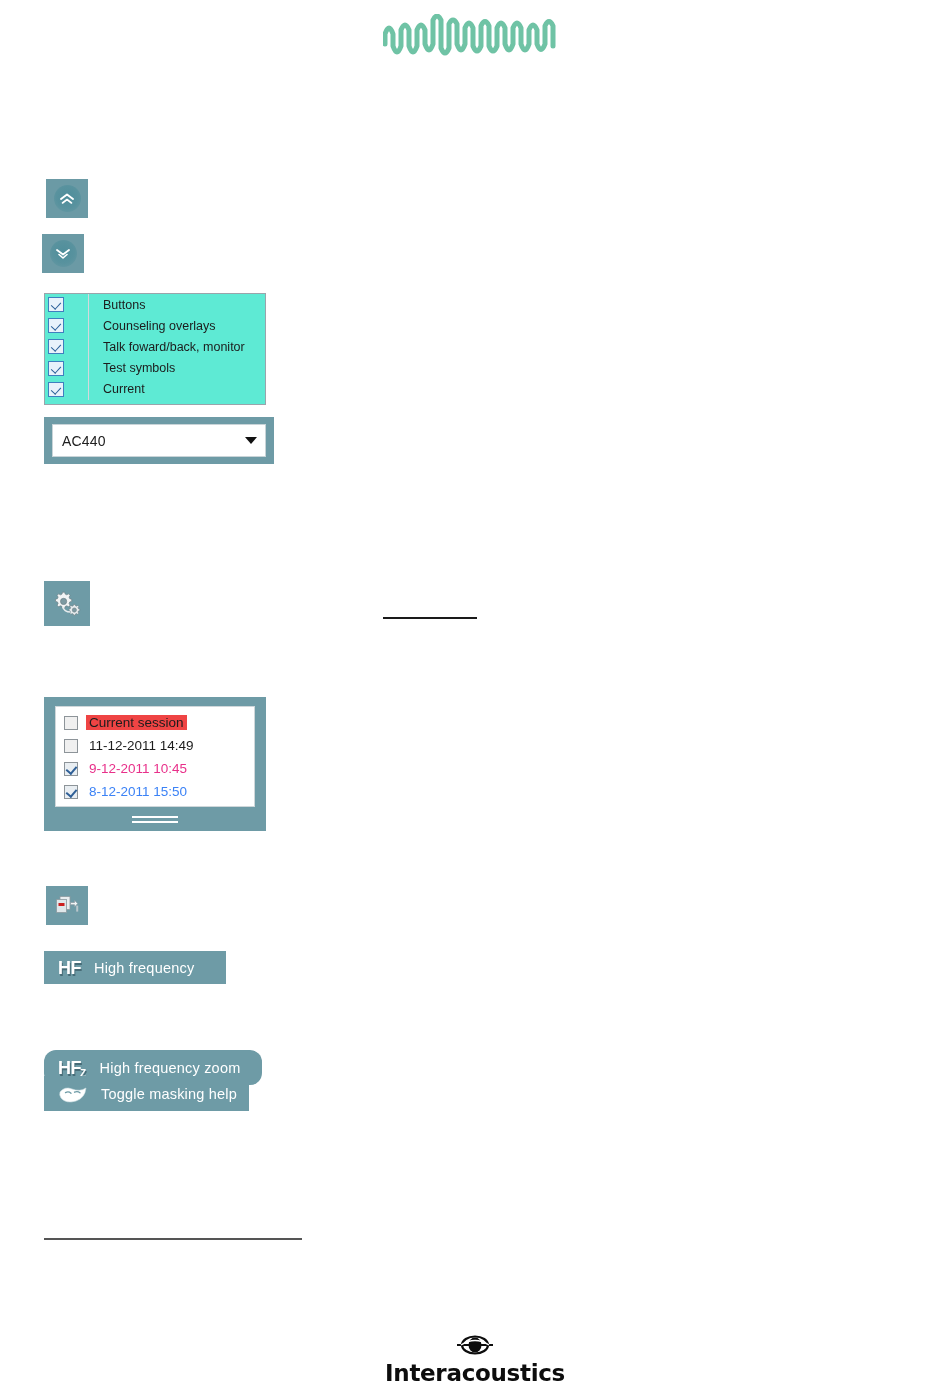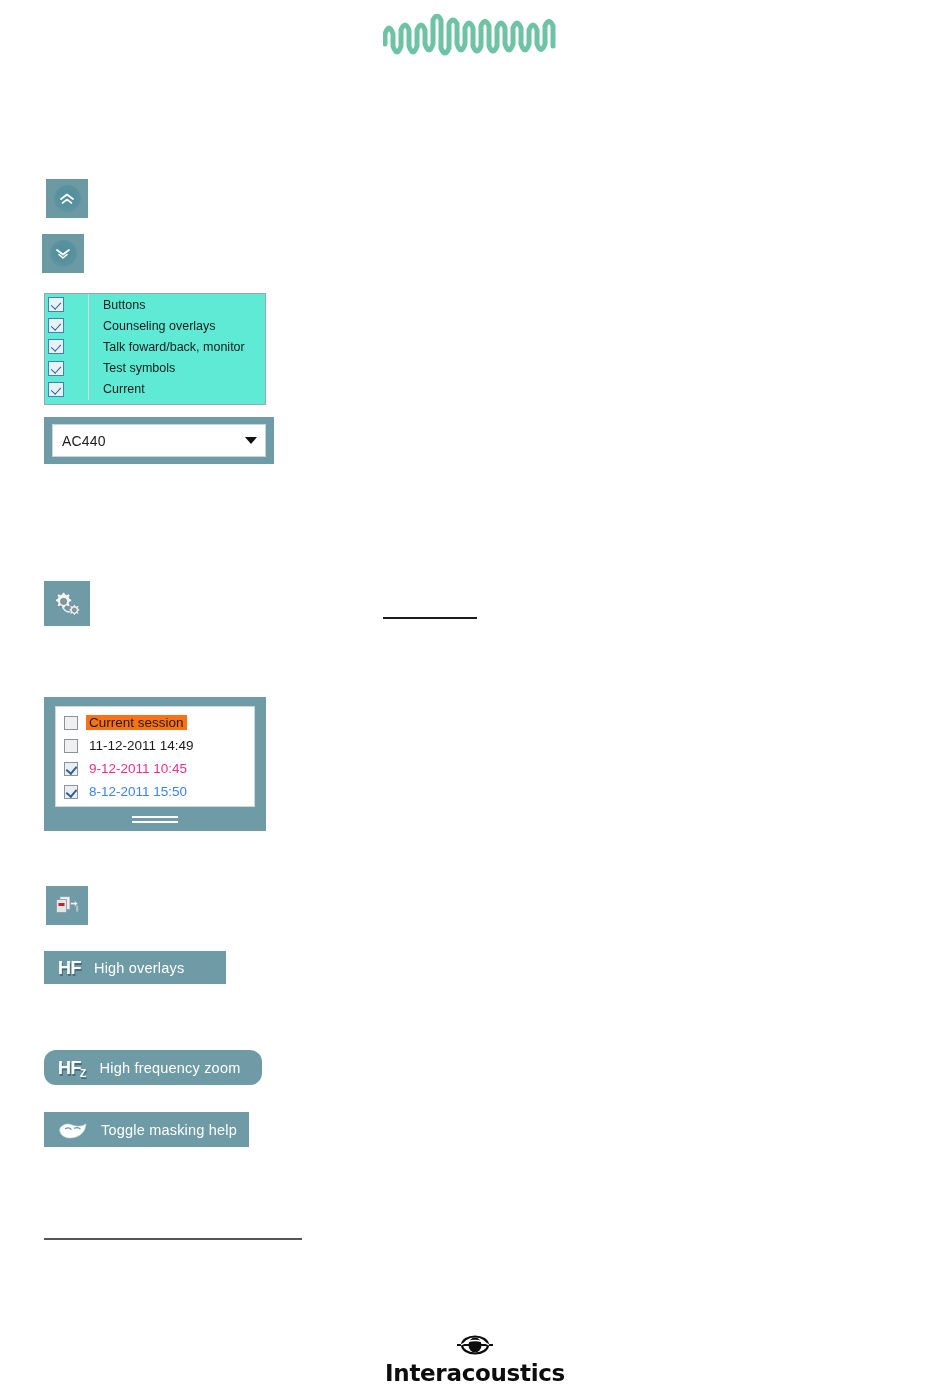--- a/index.html
+++ b/index.html
@@ -160,21 +160,21 @@
     height: 101px;
     padding: 4px 0 0 0;
   }
   .sess-row {
     display: flex;
     align-items: center;
     height: 23px;
     padding-left: 8px;
   }
   .sess-row.selected .sess-label {
-    background: #f97316;
+    background: #ef4444;
   }
   .sbox {
     width: 14px;
     height: 14px;
     box-sizing: border-box;
     border: 1px solid #8d9499;
     background: #f0f0f0;
     position: relative;
     flex: 0 0 auto;
     margin-right: 8px;
@@ -225,21 +225,21 @@
   }
   .wide-btn .wb-label {
     font-size: 14.5px;
     color: #ffffff;
     margin-left: 13px;
     white-space: nowrap;
     letter-spacing: .2px;
   }
   .btn-hf   { left: 44px; top: 951px;  width: 182px; height: 33px; }
   .btn-hfz  { left: 44px; top: 1050px; width: 218px; height: 35px; border-radius: 12px; }
-  .btn-mask { left: 44px; top: 1112px; width: 205px; height: 35px; text-align: center; }
+  .btn-mask { left: 44px; top: 1076px; width: 205px; height: 35px; text-align: center; }
 
   .hf-glyph {
     position: relative;
     font-size: 18px;
     font-weight: bold;
     color: #ffffff;
     line-height: 1;
     letter-spacing: -.5px;
     text-shadow: 1px 2px 0 rgba(40,70,80,.55);
   }
@@ -403,21 +403,21 @@
     <rect x="7" y="3.5" width="10" height="13" fill="#e9eef0" stroke="#8a9aa0" stroke-width="0.8"></rect>
     <rect x="3.5" y="6.5" width="10" height="13" fill="#dfe7ea" stroke="#8a9aa0" stroke-width="0.8"></rect>
     <rect x="5.5" y="10" width="6" height="3" fill="#cc1f1f"></rect>
     <path d="M17.5 9.5 h4 v-2.2 l3.2 3.3 -3.2 3.3 v-2.2 h-4 z" fill="#f2f5f6" stroke="#8a9aa0" stroke-width="0.7"></path>
     <rect x="23.2" y="12.6" width="2" height="6" fill="#b9c6cb"></rect>
   </svg>
 </div>
 
 <div class="wide-btn btn-hf">
   <span class="hf-glyph">HF</span>
-  <span class="wb-label">High overlays</span>
+  <span class="wb-label">High frequency</span>
 </div>
 
 <div class="wide-btn btn-hfz">
   <span class="hf-glyph"><span>HF</span><sub>Z</sub></span>
   <span class="wb-label">High frequency zoom</span>
 </div>
 
 <div class="wide-btn btn-mask">
   <span style="display:flex;align-items:center;">
     <svg width="30" height="20" viewBox="0 0 30 20">

